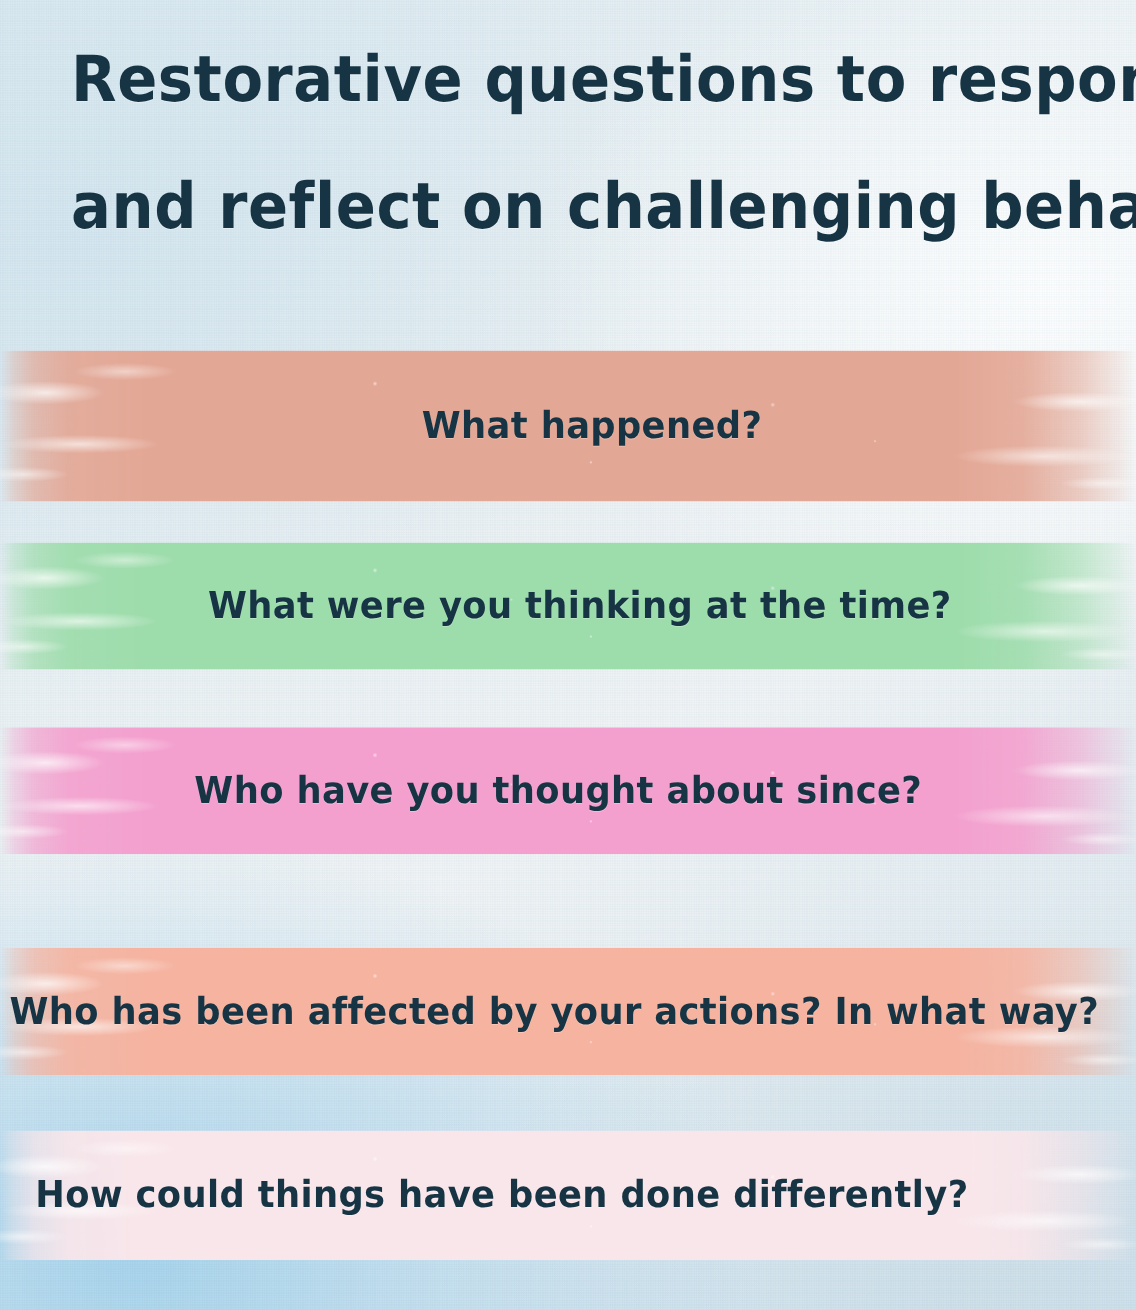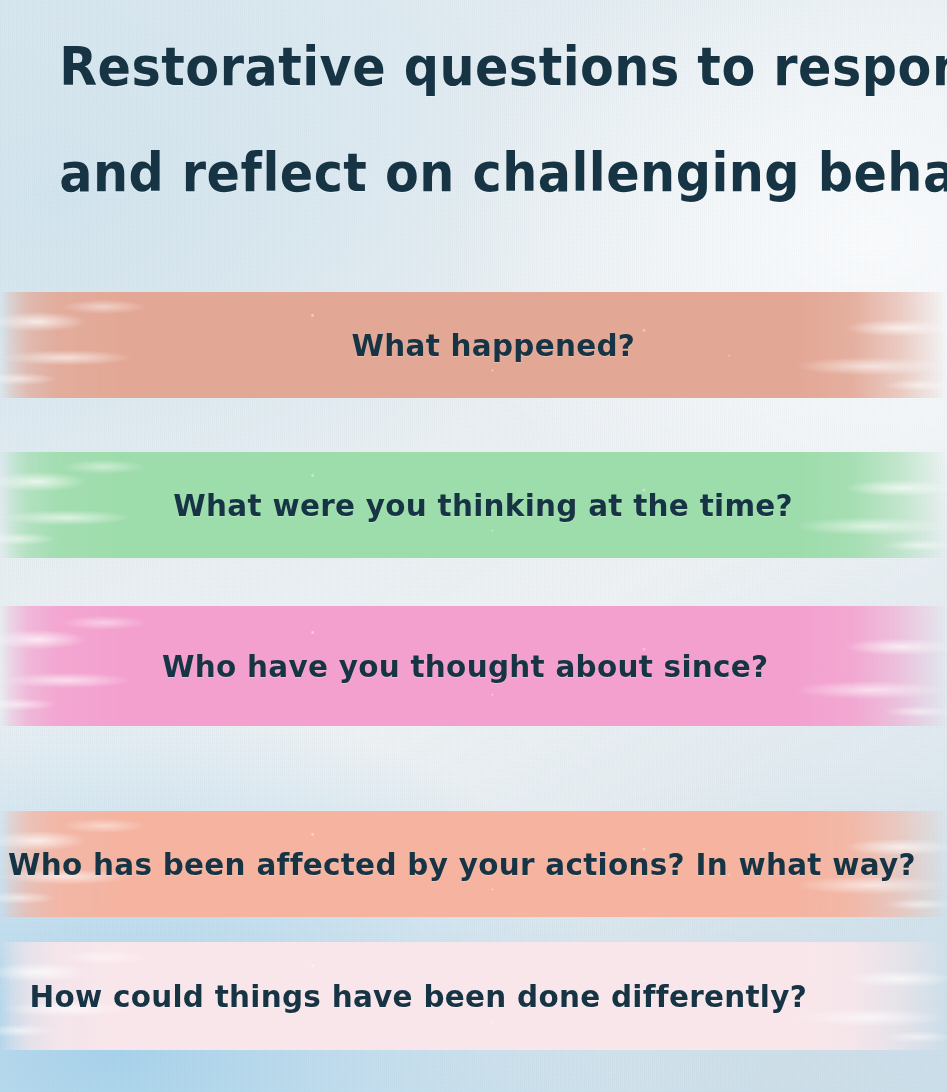--- a/index.html
+++ b/index.html
@@ -149,39 +149,39 @@
 <div class="poster">
 
   <div class="bg-base"></div>
   <div class="bg-noise"></div>
 
   <div class="title-block">
     <div class="title-line">Restorative questions to respond</div>
     <div class="title-line">and reflect on challenging behavior</div>
   </div>
 
-  <div class="band" style="top: 292px; height: 106px;">
+  <div class="band" style="top: 292px; height: 126px;">
     <div class="stroke" style="background: rgb(227, 167, 149);"></div>
     <div class="speckle"></div>
     <div class="q-text" style="color: rgb(22, 52, 67); margin-left: 40px;">What happened?</div>
   </div>
 
   <div class="band" style="top: 452px; height: 106px; align-items: center;">
     <div class="stroke" style="background: rgb(157, 220, 171);"></div>
     <div class="speckle"></div>
     <div class="q-text" style="color: rgb(22, 52, 67); margin-left: 20px;">What were you thinking at the time?</div>
   </div>
 
-  <div class="band" style="top: 606px; height: 120px;">
+  <div class="band" style="top: 606px; height: 106px;">
     <div class="stroke" style="background: rgb(243, 160, 206);"></div>
     <div class="speckle"></div>
     <div class="q-text" style="color: rgb(22, 52, 67); margin-left: -16px;">Who have you thought about since?</div>
   </div>
 
-  <div class="band" style="top: 790px; height: 106px; margin-top: 21px;">
+  <div class="band" style="top: 790px; height: 106px;">
     <div class="stroke" style="background: rgb(245, 179, 160);"></div>
     <div class="speckle"></div>
     <div class="q-text" style="color: rgb(22, 52, 67); margin-left: -24px;">Who has been affected by your actions? In what way?</div>
   </div>
 
   <div class="band" style="top: 942px; height: 108px;">
     <div class="stroke" style="background: rgb(249, 230, 234);"></div>
     <div class="speckle"></div>
     <div class="q-text" style="color: rgb(22, 52, 67); margin-left: -110px;">How could things have been done differently?</div>
   </div>

